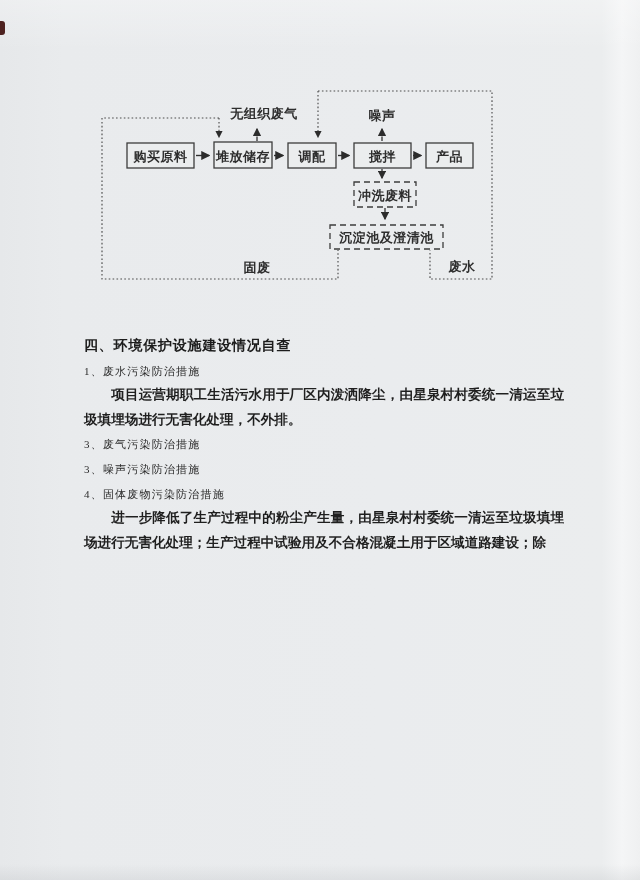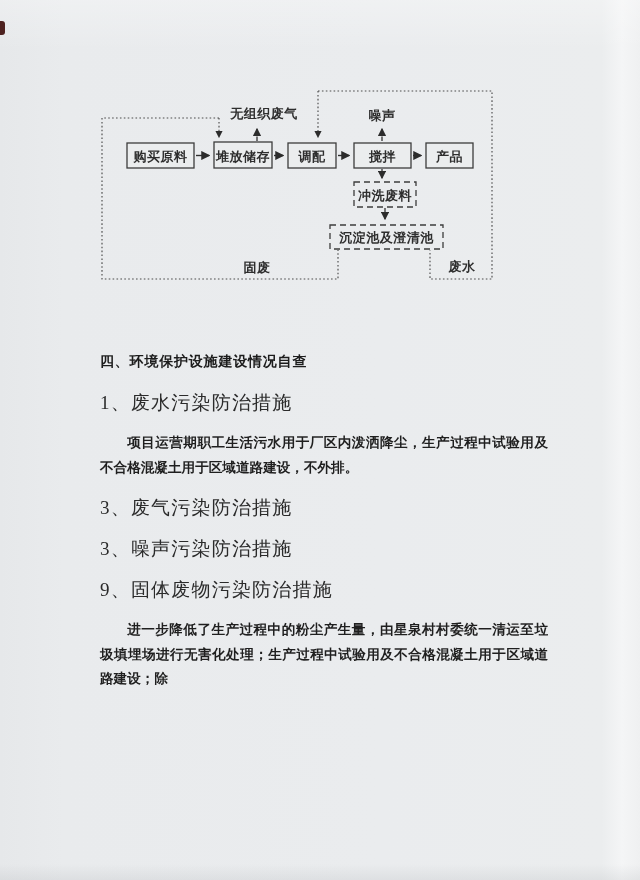--- a/index.html
+++ b/index.html
@@ -28,26 +28,26 @@
   }
   .node-box{fill:#ebedee;stroke:#3c3c3c;stroke-width:1.3;}
   .dash-box{fill:none;stroke:#3c3c3c;stroke-width:1.3;stroke-dasharray:6 4;}
   .flow-line{stroke:#2f2f2f;stroke-width:1.4;}
   .dash-line{stroke:#343434;stroke-width:1.3;stroke-dasharray:4.5 3.5;}
   .dot-line{stroke:#4c4c4c;stroke-width:1.15;stroke-dasharray:1.6 2.3;fill:none;}
   .content{
     position:absolute;left:84px;top:334px;width:480px;
     color:#222;
   }
-  .content > *{margin:16px;line-height:24.6px;}
+  .content > *{margin:0;line-height:24.6px;}
   .doc-heading{
     font-size:14px;font-weight:700;letter-spacing:0.8px;color:#1c1c1c;
   }
   .sec-title{
-    font-size:19px;font-weight:400;letter-spacing:1.2px;color:#2b2b2b;
+    font-size:11px;font-weight:400;letter-spacing:1.2px;color:#2b2b2b;
   }
   .para{
     font-size:13.6px;font-weight:600;color:#1f1f1f;
     text-align:justify;text-indent:2em;
   }
 </style>
 </head>
 <body>
 
 <div class="page">
@@ -101,23 +101,23 @@
     <text x="386.5" y="237.5">沉淀池及澄清池</text>
 
     <text x="257" y="267">固废</text>
     <text x="462" y="266">废水</text>
   </svg>
 
   <div class="content">
     <p class="doc-heading">四、环境保护设施建设情况自查</p>
 
     <p class="sec-title">1、废水污染防治措施</p>
-    <p class="para">项目运营期职工生活污水用于厂区内泼洒降尘，生产过程中试验用及不合格混凝土用于区域道路建设，不外排。</p>
+    <p class="para">项目运营期职工生活污水用于厂区内泼洒降尘，由星泉村村委统一清运至垃圾填埋场进行无害化处理，不外排。</p>
 
     <p class="sec-title">3、废气污染防治措施</p>
 
     <p class="sec-title">3、噪声污染防治措施</p>
 
-    <p class="sec-title">9、固体废物污染防治措施</p>
+    <p class="sec-title">4、固体废物污染防治措施</p>
     <p class="para">进一步降低了生产过程中的粉尘产生量，由星泉村村委统一清运至垃圾填埋场进行无害化处理；生产过程中试验用及不合格混凝土用于区域道路建设；除</p>
   </div>
 
 </div>
 
 </body></html>

